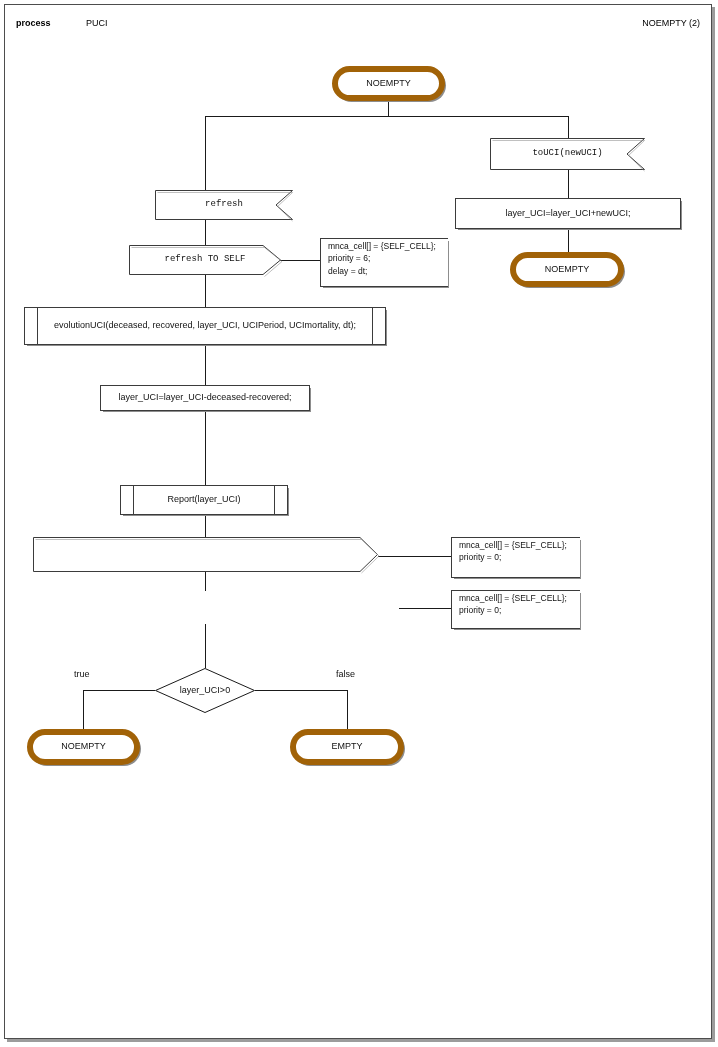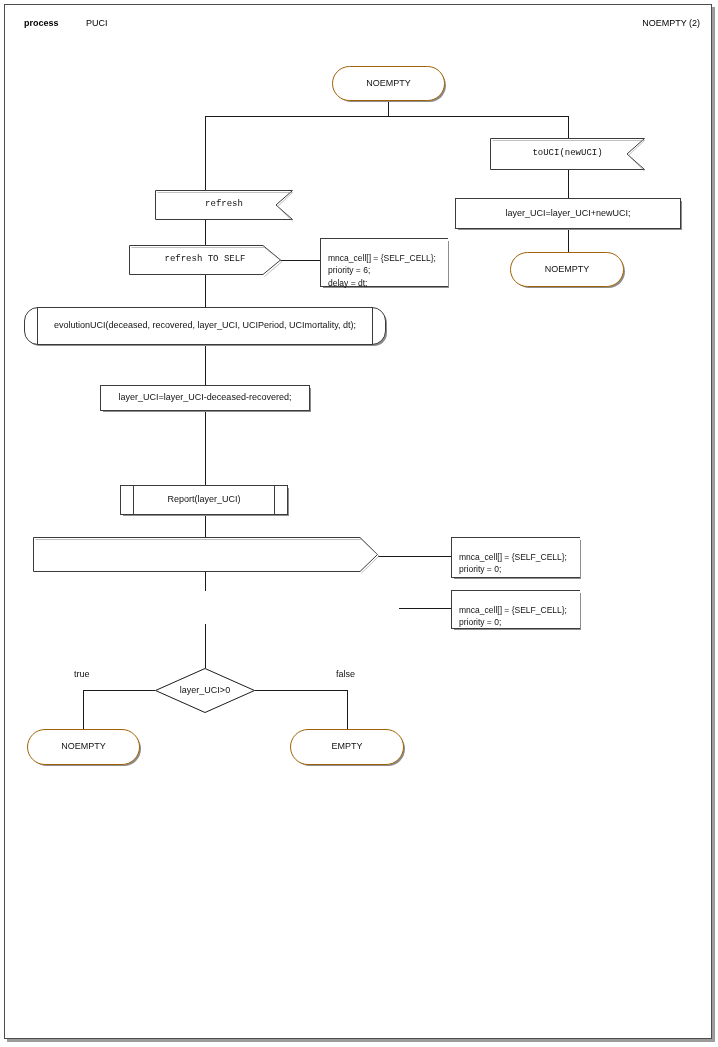--- a/index.html
+++ b/index.html
@@ -29,21 +29,21 @@
     box-shadow: 3px 3px 0 0 #9c9c9c;
     background: #ffffff;
   }
   .hdr {
     position: absolute;
     font-size: 9px;
     color: #000000;
     white-space: nowrap;
     letter-spacing: 0px;
   }
-  .hdr-process { left: 24px; top: 18px; font-weight: bold; }
+  .hdr-process { left: 16px; top: 18px; font-weight: bold; }
   .hdr-name    { left: 86px; top: 18px; }
   .hdr-right   { right: 18px; top: 18px; }
 
   
   .shape {
     position: absolute;
     box-sizing: border-box;
     font-size: 9px;
     color: #111;
     display: flex;
@@ -53,21 +53,21 @@
   }
   .shape .lbl {
     text-align: center;
     line-height: 1.25;
     white-space: nowrap;
     padding: 0 4px;
   }
 
   
   .state {
-    border: 1px solid #a16207;
+    border: 6px solid #a16207;
     border-radius: 999px;
     box-shadow: 2px 2px 0 -1px #8d8d8d;
   }
 
   
   .task {
     border: 1px solid #3b3b3b;
     box-shadow: 2px 2px 0 -1px #8d8d8d;
   }
 
@@ -126,21 +126,21 @@
 
   
   .comment {
     position: absolute;
     box-sizing: border-box;
     border: 1px solid #3b3b3b;
     border-right: none;
     background: #ffffff;
     font-size: 8.5px;
     color: #111;
-    padding: 13px 4px 4px 7px;
+    padding: 1px 4px 4px 7px;
     line-height: 1.45;
     box-shadow: 2px 2px 0 -1px #8d8d8d;
     white-space: pre-line;
   }
 
   
   .ln {
     position: absolute;
     background: #1a1a1a;
   }
@@ -231,21 +231,21 @@
   </div>
 
   <div class="shape sig-out" style="left:129px; top:245px; width:152px; height:30px;">
     <svg viewBox="0 0 152 30" preserveAspectRatio="none">
       <path d="M0.5,0.5 H134 L151.5,15 L134,29.5 H0.5 Z" fill="#ffffff" stroke="#3b3b3b" stroke-width="1"></path>
       <path d="M2.5,2.5 H135.5 L153,16.5 L135.5,31.5" fill="none" stroke="#8d8d8d" stroke-width="1" opacity="0.55"></path>
     </svg>
     <span class="lbl">refresh TO SELF</span>
   </div>
 
-  <div class="shape proc" style="left:24px; top:307px; width:362px; height:38px;border-radius:14px;">
+  <div class="shape proc" style="left:24px; top:307px; width:362px; height:38px;">
     <span class="lbl">evolutionUCI(deceased, recovered, layer_UCI, UCIPeriod, UCImortality, dt);</span>
   </div>
 
   <div class="shape task" style="left:100px; top:385px; width:210px; height:26px;">
     <span class="lbl">layer_UCI=layer_UCI-deceased-recovered;</span>
   </div>
 
   <div class="shape proc" style="left:120px; top:485px; width:168px; height:30px;">
     <span class="lbl">Report(layer_UCI)</span>
   </div>

